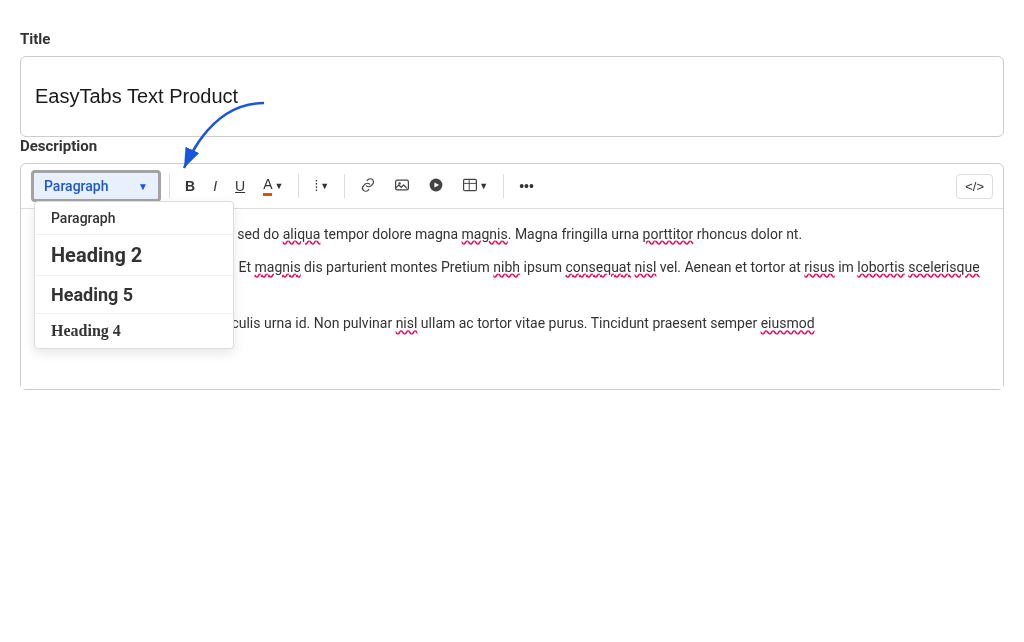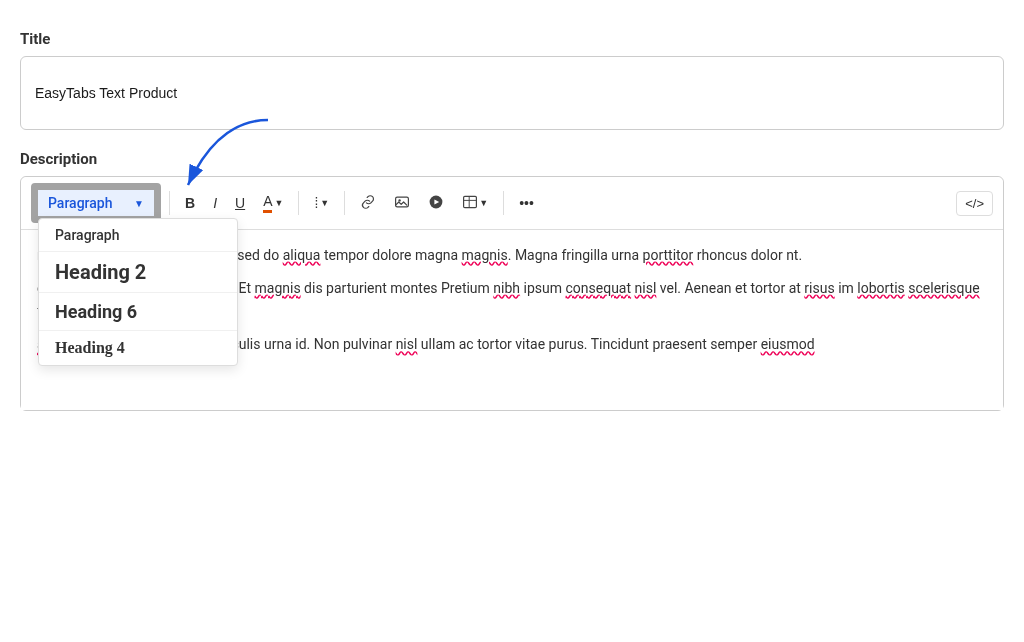--- a/index.html
+++ b/index.html
@@ -14,24 +14,23 @@
       font-size: 15px;
       color: #333;
       margin-bottom: 8px;
       font-weight: 700;
     }
     .title-input {
       width: 100%;
       border: 1px solid #ccc;
       border-radius: 6px;
       padding: 28px 14px;
-      font-size: 14px;
+      font-size: 20px;
       color: #1a1a1a;
       outline: none;
-      margin-bottom: 20px;
     }
     .editor-container {
       border: 1px solid #ccc;
       border-radius: 6px;
       overflow: visible;
       position: relative;
     }
     .toolbar {
       display: flex;
       align-items: center;
@@ -39,21 +38,21 @@
       border-bottom: 1px solid #ddd;
       gap: 4px;
       background: #fff;
       border-radius: 6px 6px 0 0;
       position: relative;
     }
     .toolbar-dropdown {
       display: flex;
       align-items: center;
       background: #e8f0fe;
-      border: 7px solid #a3a3a3;
+      border: 3px solid #a3a3a3;
       border-radius: 4px;
       padding: 5px 10px;
       cursor: pointer;
       font-size: 14px;
       color: #1a56db;
       font-weight: 500;
       gap: 6px;
       min-width: 130px;
       position: relative;
       z-index: 200;
@@ -170,21 +169,21 @@
               <polygon points="0 0, 8 3, 0 6" fill="#1a56db"></polygon>
             </marker>
           </defs>
           <path d="M 130 10 Q 80 10 50 75" stroke="#1a56db" stroke-width="2.5" fill="none" marker-end="url(#arrowhead)"></path>
         </svg>
       </div>
 
       <div class="dropdown-menu">
         <div class="dropdown-item paragraph">Paragraph</div>
         <div class="dropdown-item h2">Heading 2</div>
-        <div class="dropdown-item h3">Heading 6</div>
+        <div class="dropdown-item h3">Heading 5</div>
         <div class="dropdown-item h4">Heading 4</div>
       </div>
     </div>
 
     <div class="toolbar-divider"></div>
 
     <button class="toolbar-btn bold">
       <b>B</b>
     </button>
 

